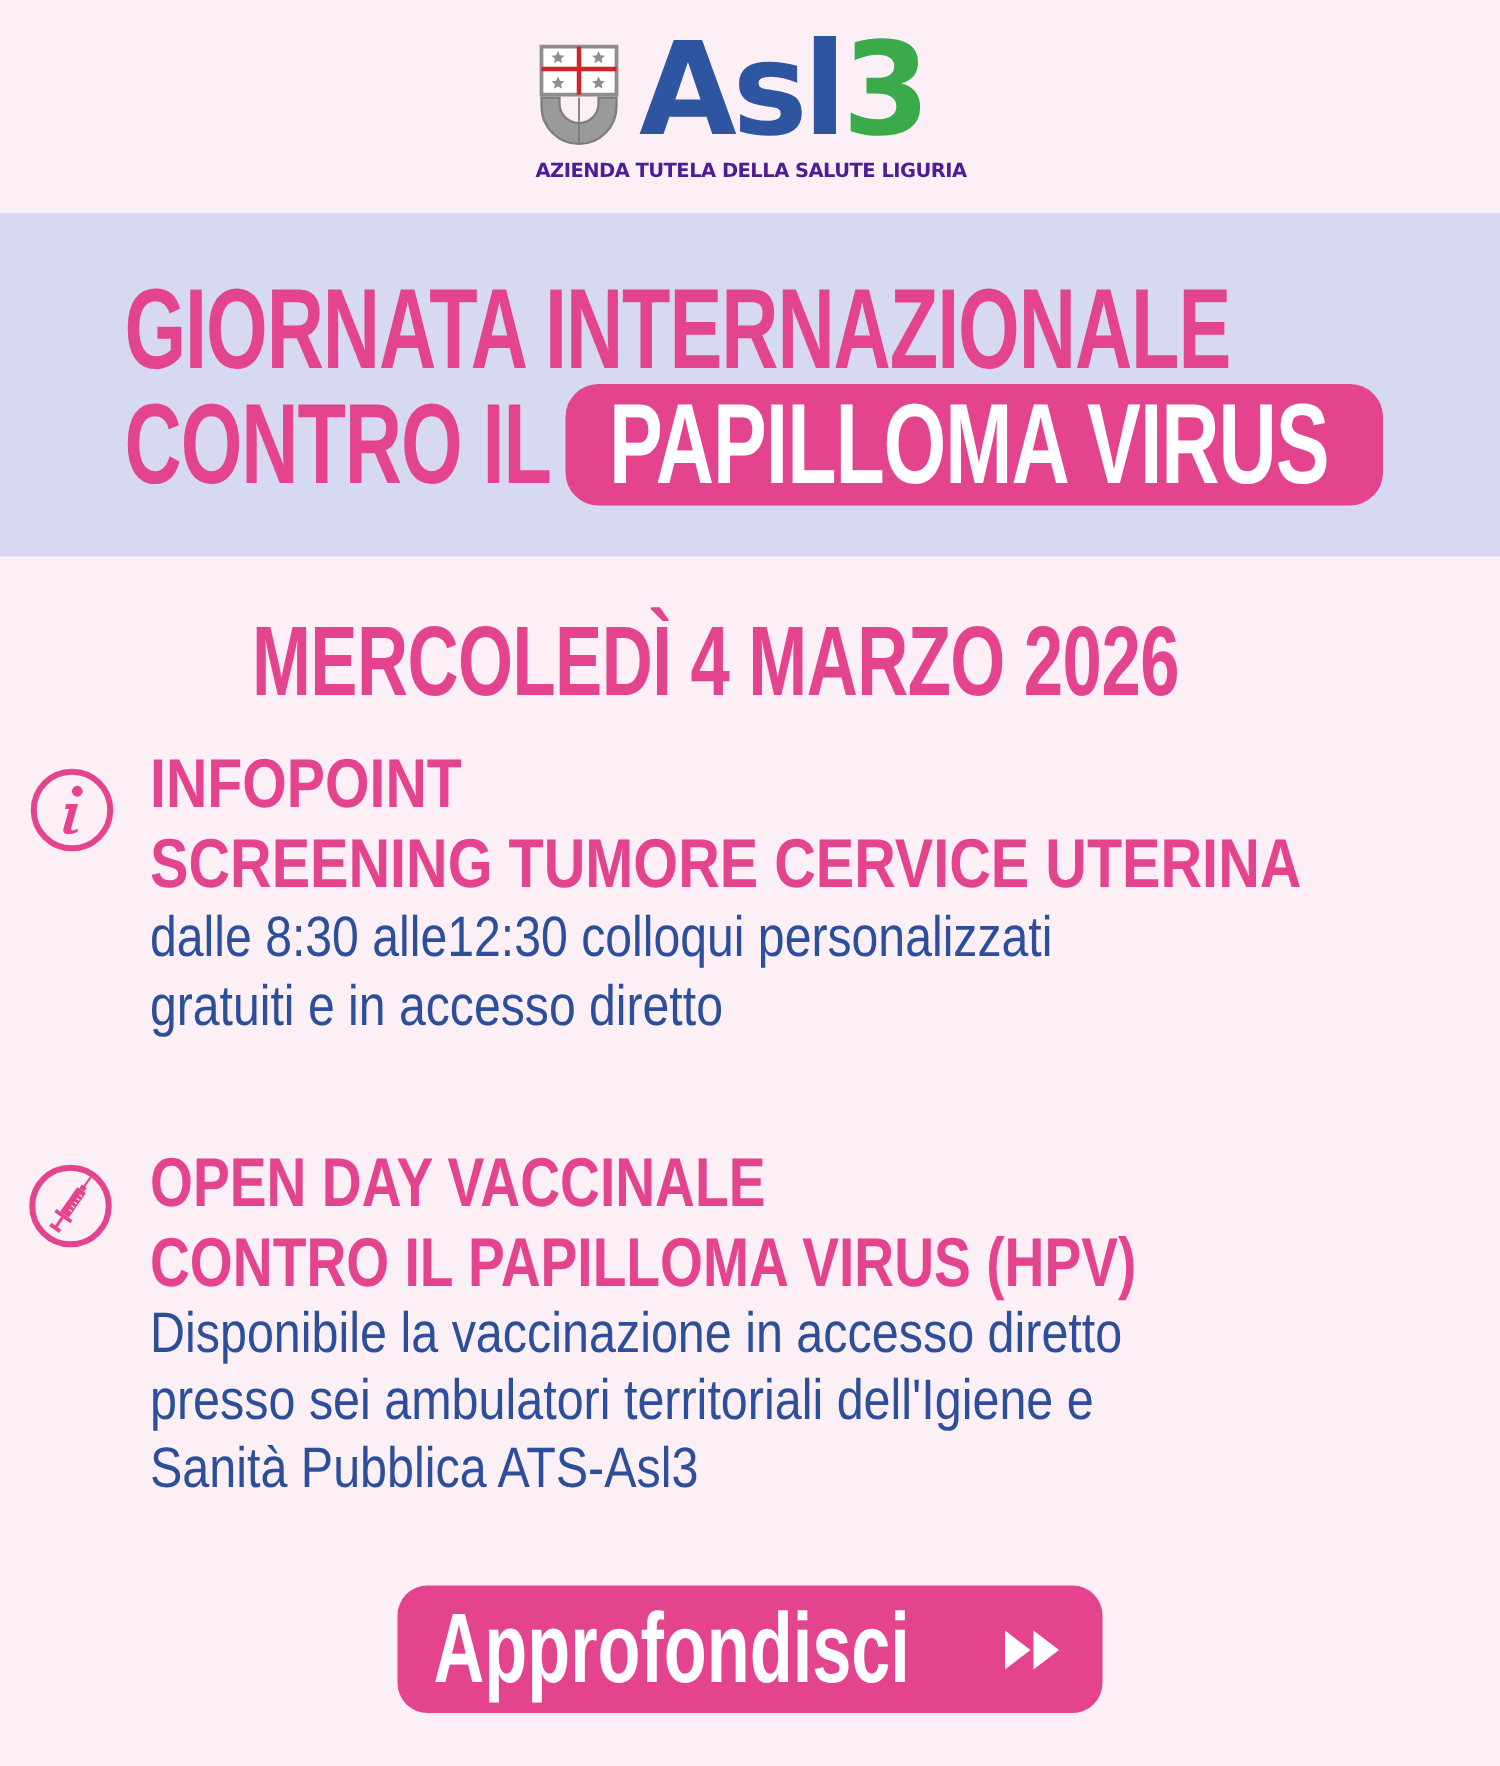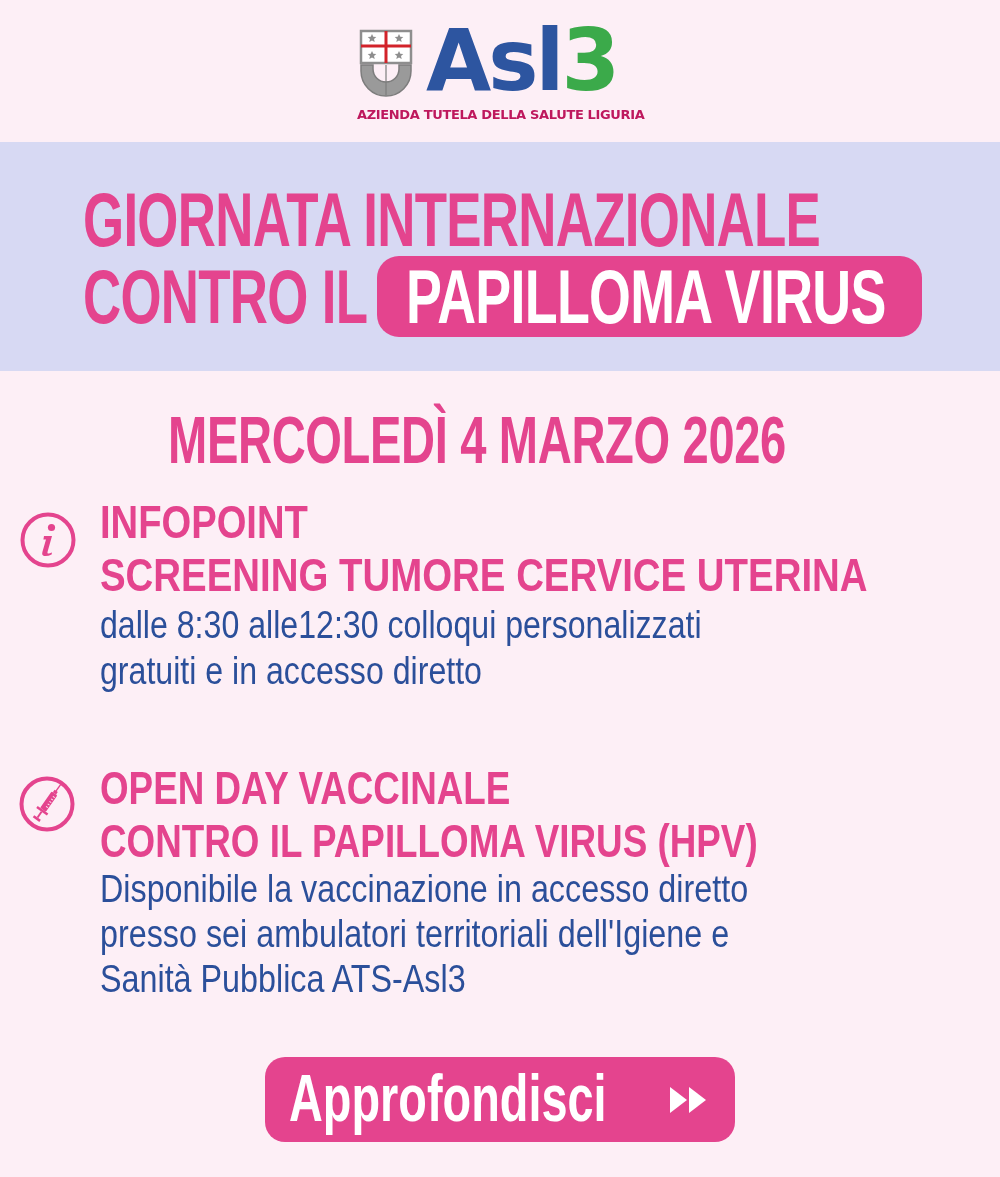--- a/index.html
+++ b/index.html
@@ -32,21 +32,21 @@
     transform: scaleX(0.98);
   }
   .logo-word .asl { color: #2D55A0; }
   .logo-word .three { color: #3BAA4A; }
   .logo-tagline {
     left: 357px; top: 106px; width: 262px;
     font-family: "DejaVu Sans", sans-serif;
     font-weight: bold;
     font-size: 13px;
     line-height: 18px;
-    color: #be185d;
+    color: #4c1d95;
     white-space: nowrap;
     letter-spacing: -0.35px;
   }
 
   
   .title-band {
     left: 0; top: 142px; width: 1000px; height: 229px;
     background: #D7D9F3;
   }
   .title-line {

